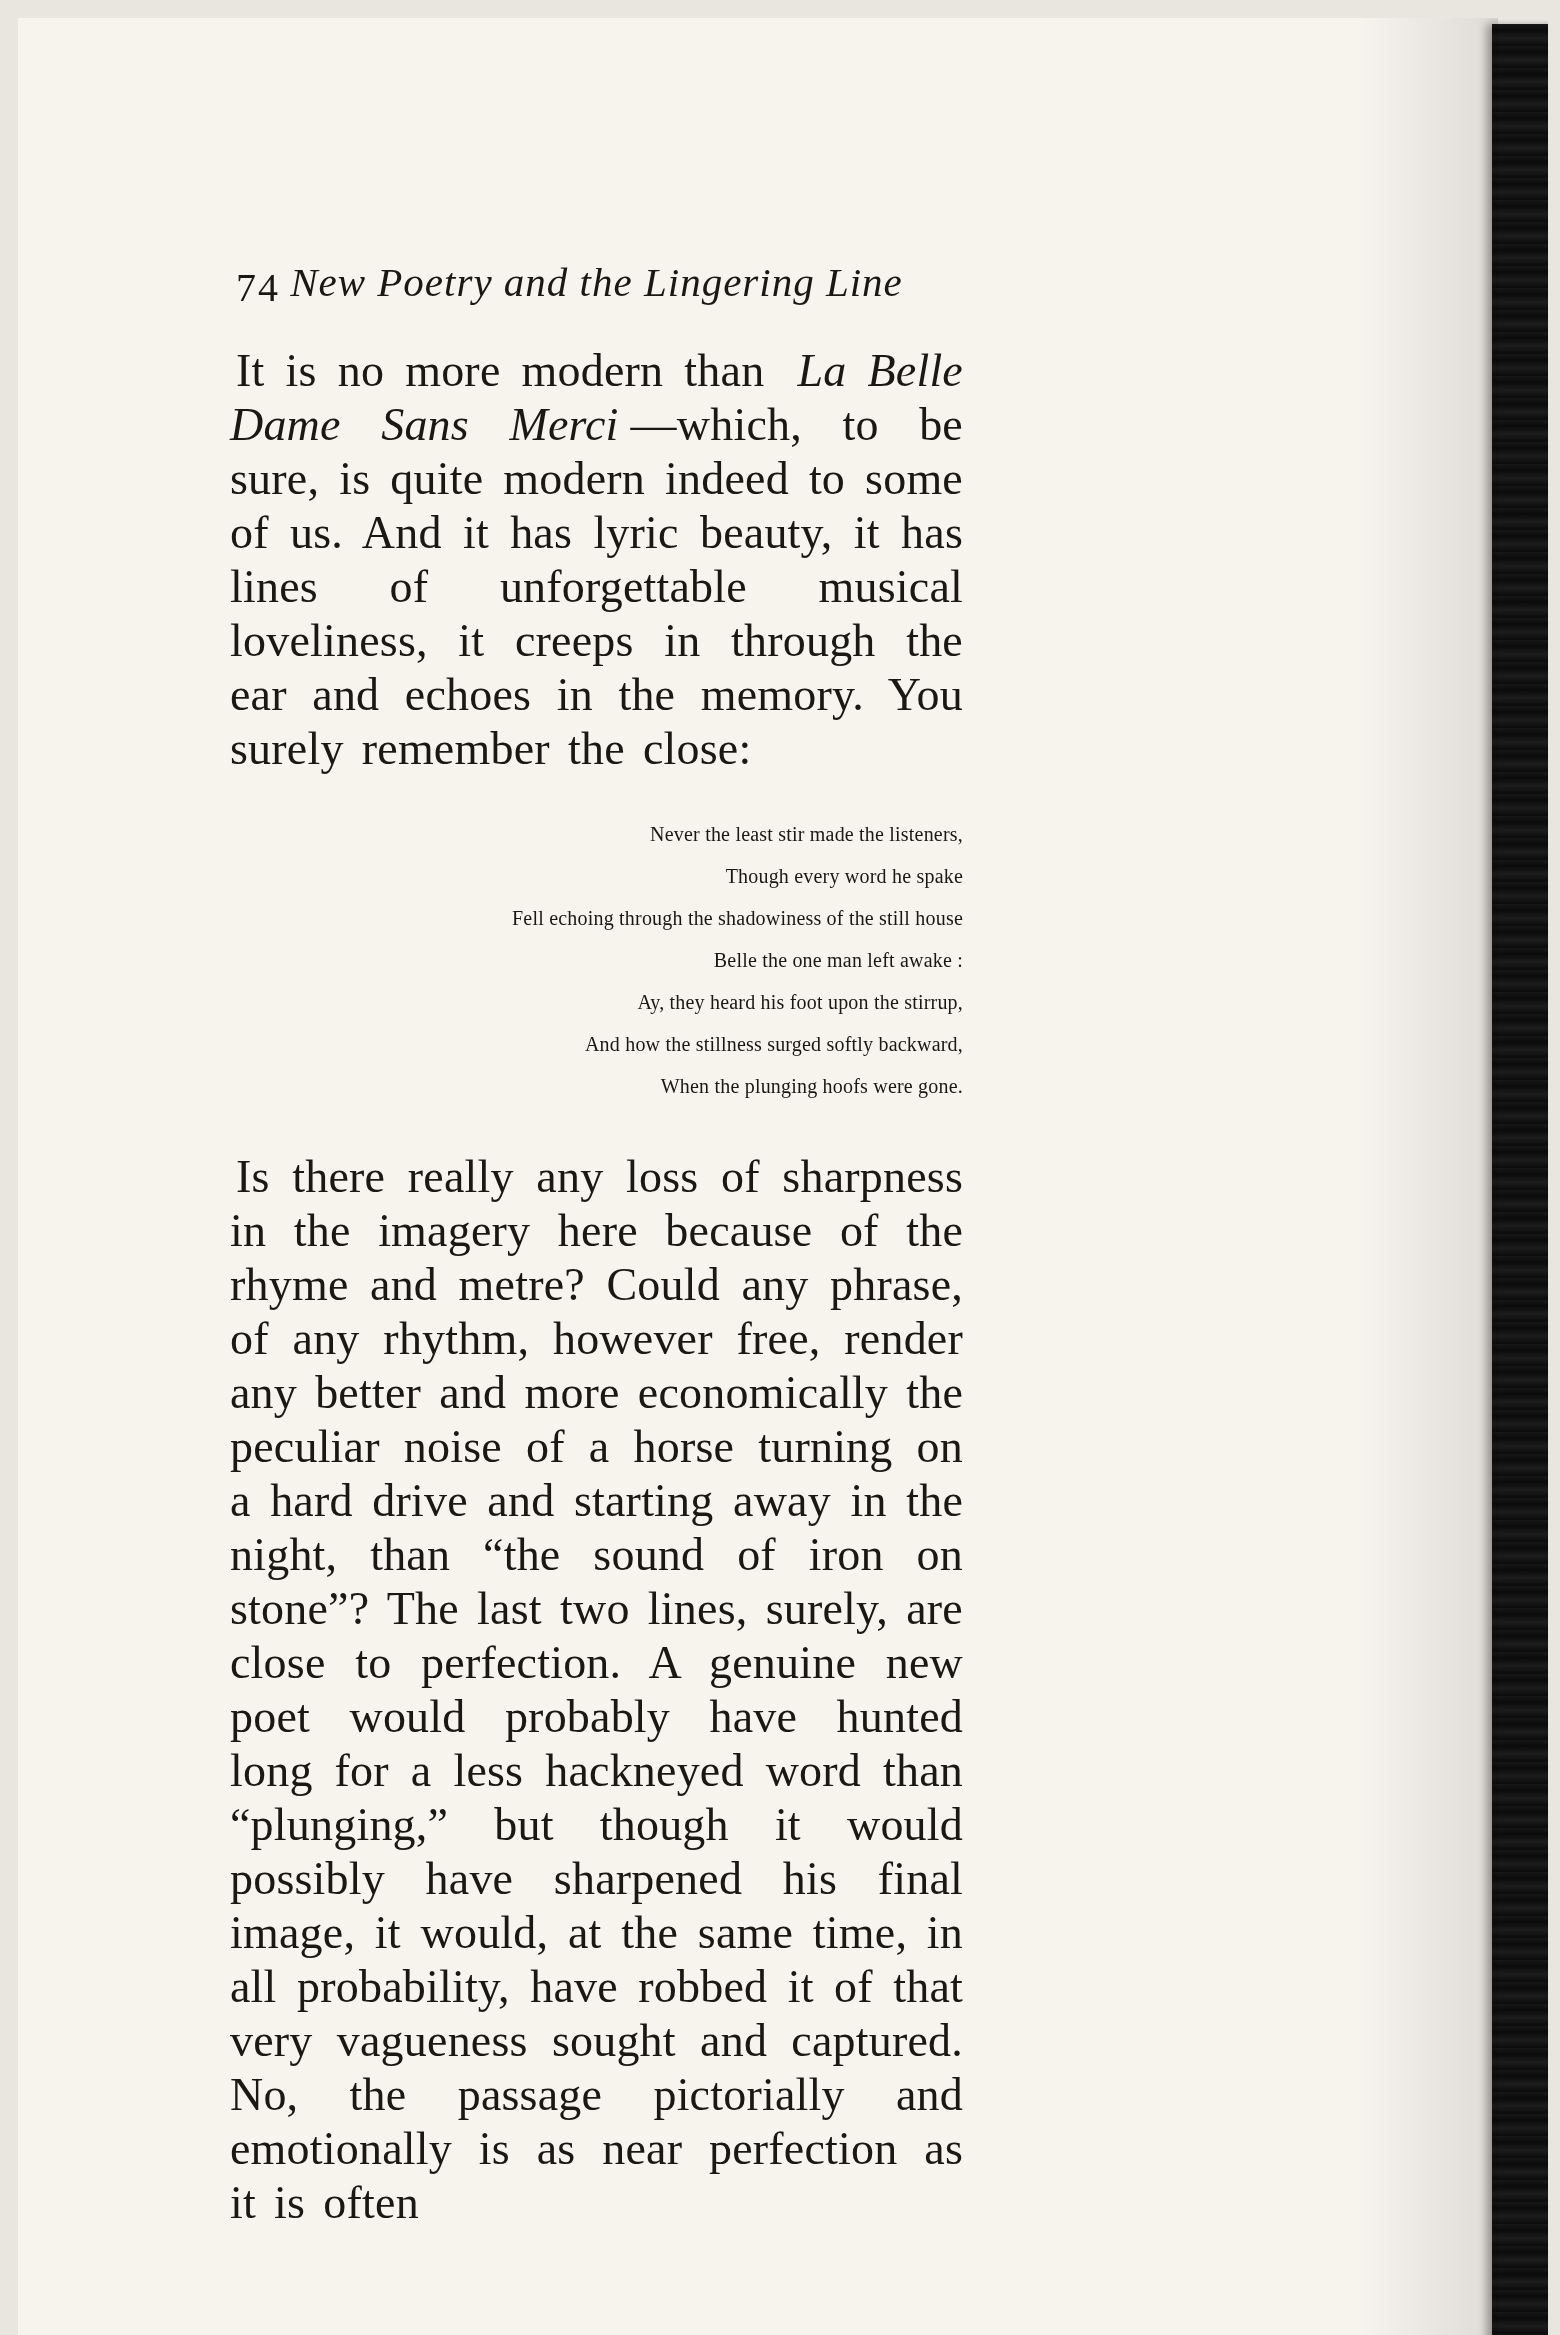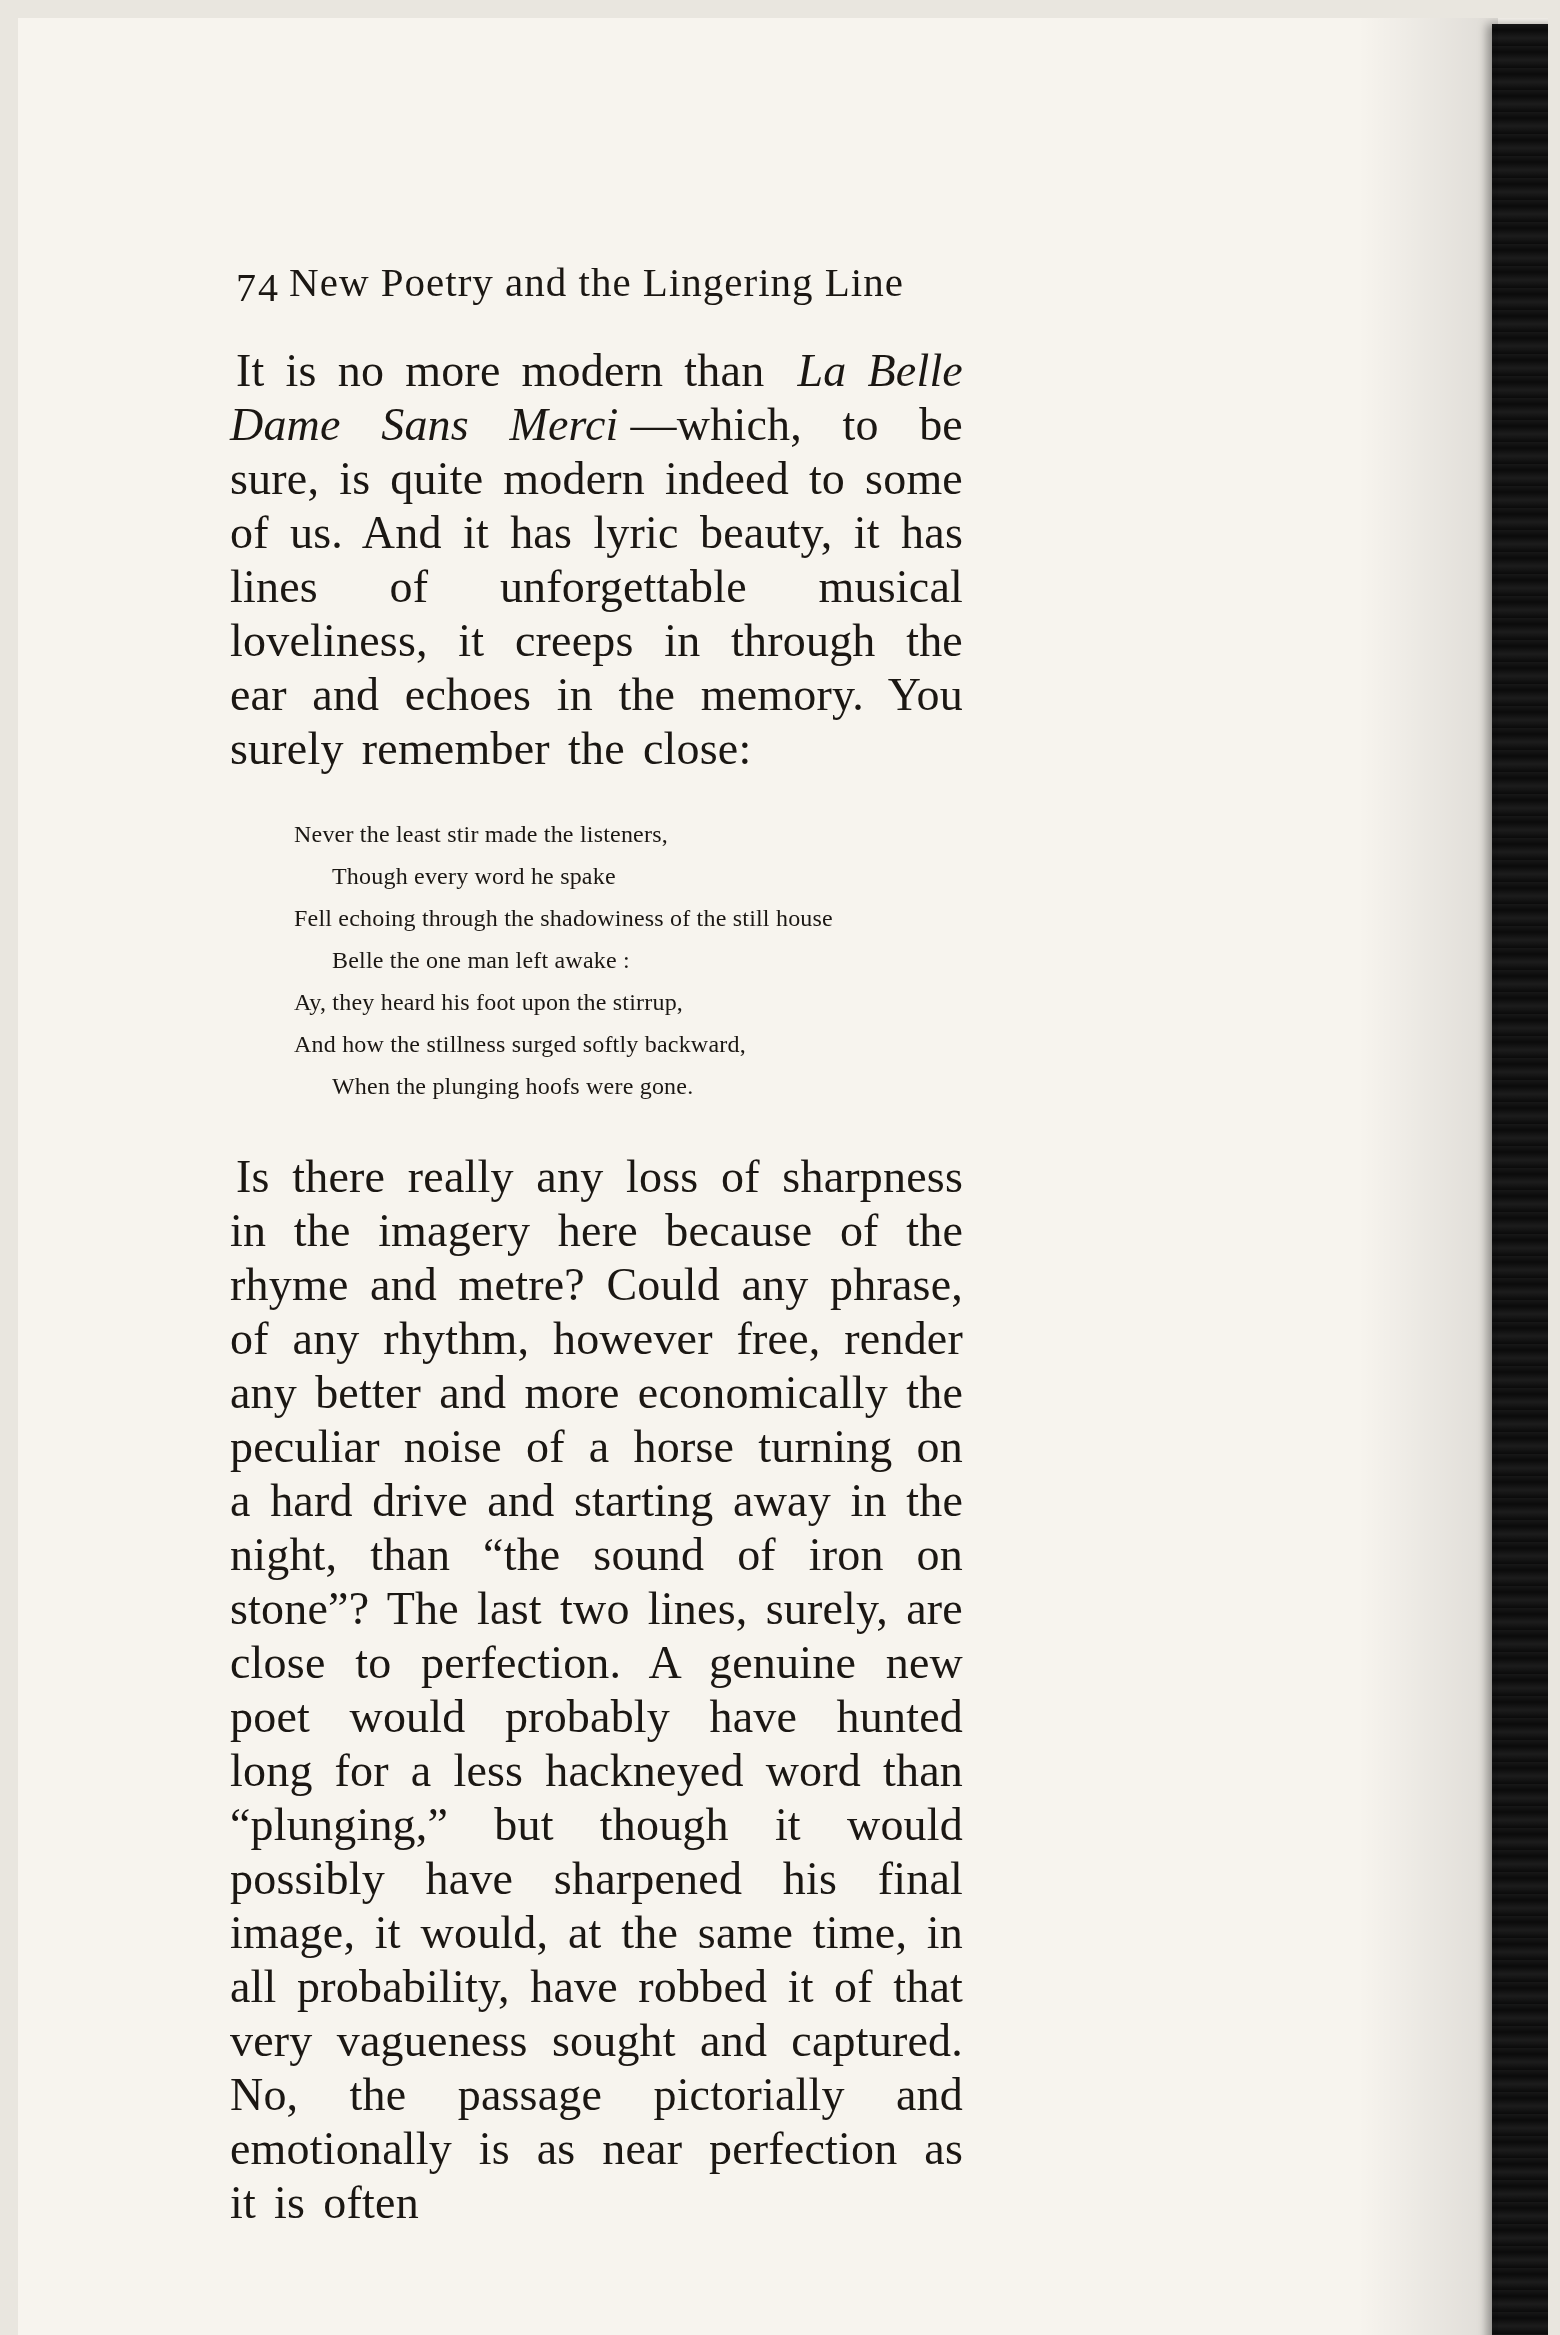--- a/index.html
+++ b/index.html
@@ -51,36 +51,38 @@
   }
   .page-number {
     position: absolute;
     left: 0; top: 0;
     font-size: 40px;
     letter-spacing: 2px;
   }
   .running-title {
     display: block;
     text-align: center;
+    font-style: italic;
     font-size: 41px;
     letter-spacing: 1px;
   }
   .body-para {
     font-size: 46px;
     line-height: 54px;
     text-align: justify;
     word-spacing: 0.14em;
     letter-spacing: 0.2px;
   }
   .body-para em { font-style: italic; }
   .poem {
     margin: 40px 0 46px 64px;
-    font-size: 24px;
+    font-size: 20px;
     line-height: 36px;
     letter-spacing: 0.2px;
+    text-align: right;
   }
   .poem-line.indent { padding-left: 38px; }
 </style>
 </head>
 <body>
 
 <div class="page">
 
   <div class="content">
 

